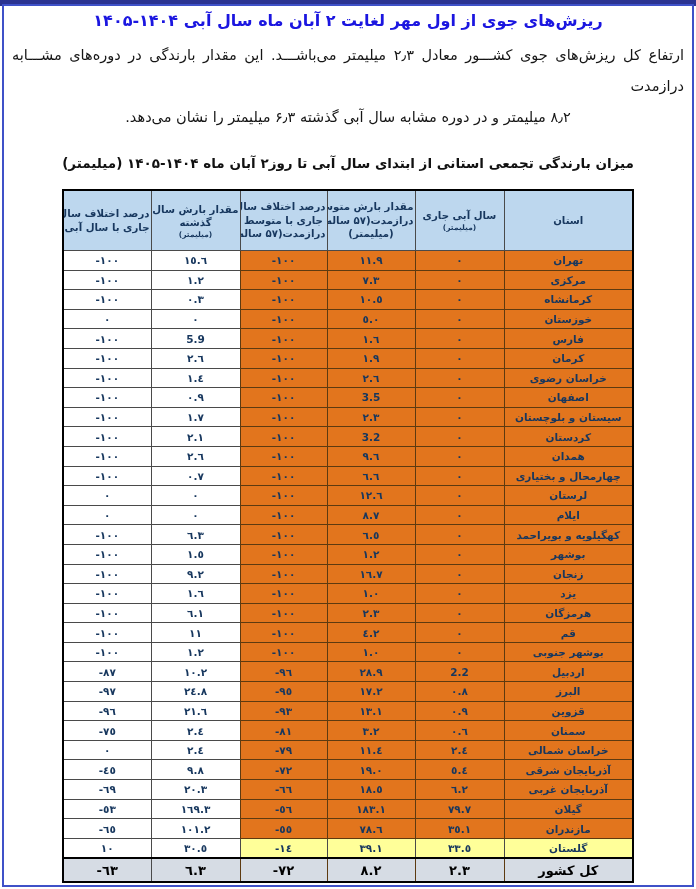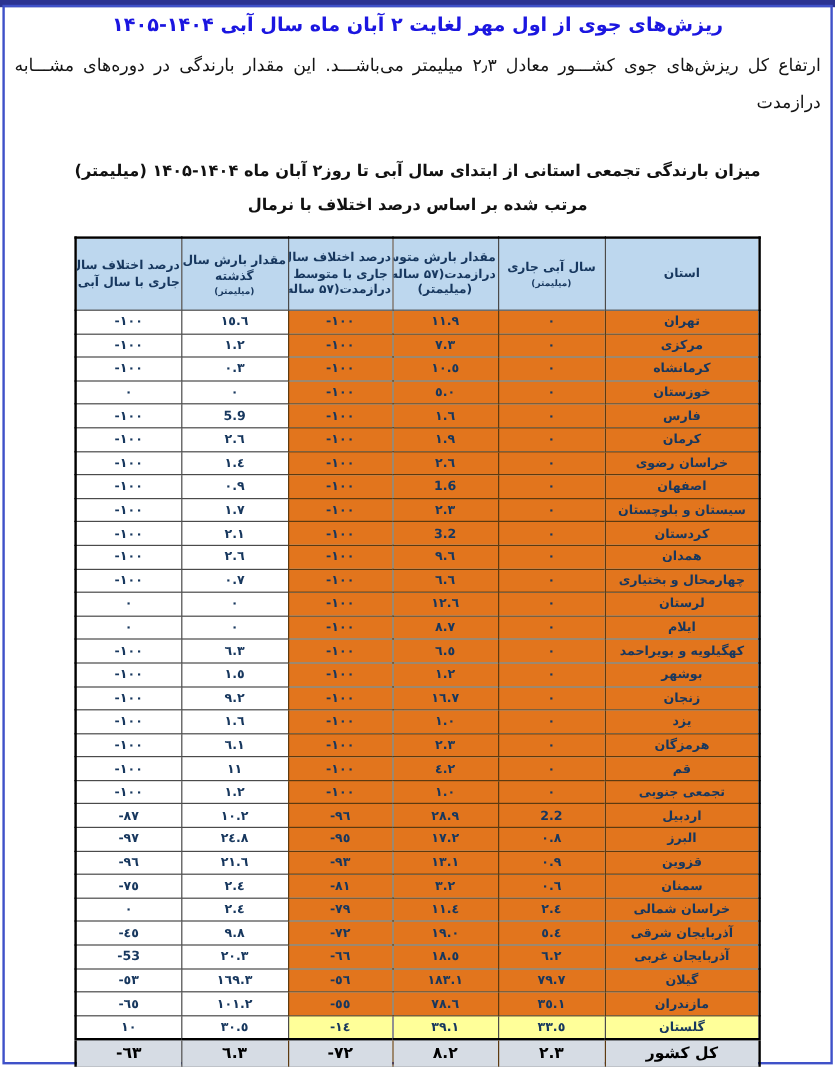--- a/index.html
+++ b/index.html
@@ -18,21 +18,21 @@
     font-weight:bold;font-size:16px;line-height:18px;margin:0 14px;
   }
   .para{
     margin:10px 12px 0;color:#151515;font-size:14.5px;line-height:31px;
   }
   .para-line1{text-align:justify;text-align-last:justify;}
   .para-line2{text-align:center;}
   .pnum{font-weight:normal;direction:ltr;unicode-bidi:isolate;}
 
   .subtitle{
-    margin:27px 14px 0;text-align:center;font-weight:bold;color:#111;
+    margin:16px 14px 0;text-align:center;font-weight:bold;color:#111;
     font-size:13.5px;line-height:28px;
   }
 
   table.rain{
     margin:12px auto 0;border-collapse:collapse;table-layout:fixed;
     width:572px;border:2px solid #000;
   }
   table.rain th,table.rain td{
     border:1px solid #4a4a4a;overflow:hidden;white-space:nowrap;
     text-align:center;vertical-align:middle;
@@ -61,25 +61,25 @@
 
 <div class="topbar"></div>
 <div class="frame"></div>
 
 <div class="content">
 
   <div class="title">ریزش‌های جوی از اول مهر لغایت ۲ آبان ماه سال آبی ۱۴۰۴-۱۴۰۵</div>
 
   <div class="para">
     <div class="para-line1"><span>ارتفاع کل ریزش‌های جوی کشـــور معادل </span><span class="pnum">۲٫۳</span><span> میلیمتر می‌باشـــد. این مقدار بارندگی در دوره‌های مشـــابه درازمدت</span></div>
+    <div class="para-line2"><span class="pnum">۸٫۲</span><span> میلیمتر و در دوره مشابه سال آبی گذشته </span><span class="pnum">۶٫۳</span><span> میلیمتر را نشان می‌دهد.</span></div>
   </div>
 
   <div class="subtitle">
     <div>میزان بارندگی تجمعی استانی از ابتدای سال آبی تا روز۲ آبان ماه ۱۴۰۴-۱۴۰۵ (میلیمتر)</div>
-    <div>مرتب شده بر اساس درصد اختلاف با نرمال</div>
   </div>
 
   <table class="rain" dir="rtl">
     <colgroup>
       <col style="width:129px">
         <col style="width:89px">
         <col style="width:88px">
       <col style="width:87px">
         <col style="width:89px">
         <col style="width:88px">
@@ -183,21 +183,21 @@
           <td class="tint"><span class="prov">خراسان رضوی</span></td>
           <td class="tint"><span class="num">٠</span></td>
           <td class="tint"><span class="num">٢.٦</span></td>
           <td class="tint"><span class="num">-١٠٠</span></td>
           <td class="plain"><span class="num">١.٤</span></td>
           <td class="plain"><span class="num">-١٠٠</span></td>
         </tr>
         <tr>
           <td class="tint"><span class="prov">اصفهان</span></td>
           <td class="tint"><span class="num">٠</span></td>
-          <td class="tint"><span class="num">1.6</span></td>
+          <td class="tint"><span class="num">3.5</span></td>
           <td class="tint"><span class="num">-١٠٠</span></td>
           <td class="plain"><span class="num">٠.٩</span></td>
           <td class="plain"><span class="num">-١٠٠</span></td>
         </tr>
         <tr>
           <td class="tint"><span class="prov">سیستان و بلوچستان</span></td>
           <td class="tint"><span class="num">٠</span></td>
           <td class="tint"><span class="num">٢.٣</span></td>
           <td class="tint"><span class="num">-١٠٠</span></td>
           <td class="plain"><span class="num">١.٧</span></td>
@@ -285,21 +285,21 @@
         </tr>
         <tr>
           <td class="tint"><span class="prov">قم</span></td>
           <td class="tint"><span class="num">٠</span></td>
           <td class="tint"><span class="num">٤.٢</span></td>
           <td class="tint"><span class="num">-١٠٠</span></td>
           <td class="plain"><span class="num">١١</span></td>
           <td class="plain"><span class="num">-١٠٠</span></td>
         </tr>
         <tr>
-          <td class="tint"><span class="prov">تجمعی جنوبی</span></td>
+          <td class="tint"><span class="prov">بوشهر جنوبی</span></td>
           <td class="tint"><span class="num">٠</span></td>
           <td class="tint"><span class="num">١.٠</span></td>
           <td class="tint"><span class="num">-١٠٠</span></td>
           <td class="plain"><span class="num">١.٢</span></td>
           <td class="plain"><span class="num">-١٠٠</span></td>
         </tr>
         <tr>
           <td class="tint"><span class="prov">اردبیل</span></td>
           <td class="tint"><span class="num">2.2</span></td>
           <td class="tint"><span class="num">٢٨.٩</span></td>
@@ -346,21 +346,21 @@
           <td class="tint"><span class="num">-٧٢</span></td>
           <td class="plain"><span class="num">٩.٨</span></td>
           <td class="plain"><span class="num">-٤٥</span></td>
         </tr>
         <tr>
           <td class="tint"><span class="prov">آذربایجان غربی</span></td>
           <td class="tint"><span class="num">٦.٢</span></td>
           <td class="tint"><span class="num">١٨.٥</span></td>
           <td class="tint"><span class="num">-٦٦</span></td>
           <td class="plain"><span class="num">٢٠.٣</span></td>
-          <td class="plain"><span class="num">-53</span></td>
+          <td class="plain"><span class="num">-٦٩</span></td>
         </tr>
         <tr>
           <td class="tint"><span class="prov">گیلان</span></td>
           <td class="tint"><span class="num">٧٩.٧</span></td>
           <td class="tint"><span class="num">١٨٣.١</span></td>
           <td class="tint"><span class="num">-٥٦</span></td>
           <td class="plain"><span class="num">١٦٩.٣</span></td>
           <td class="plain"><span class="num">-٥٣</span></td>
         </tr>
         <tr>

